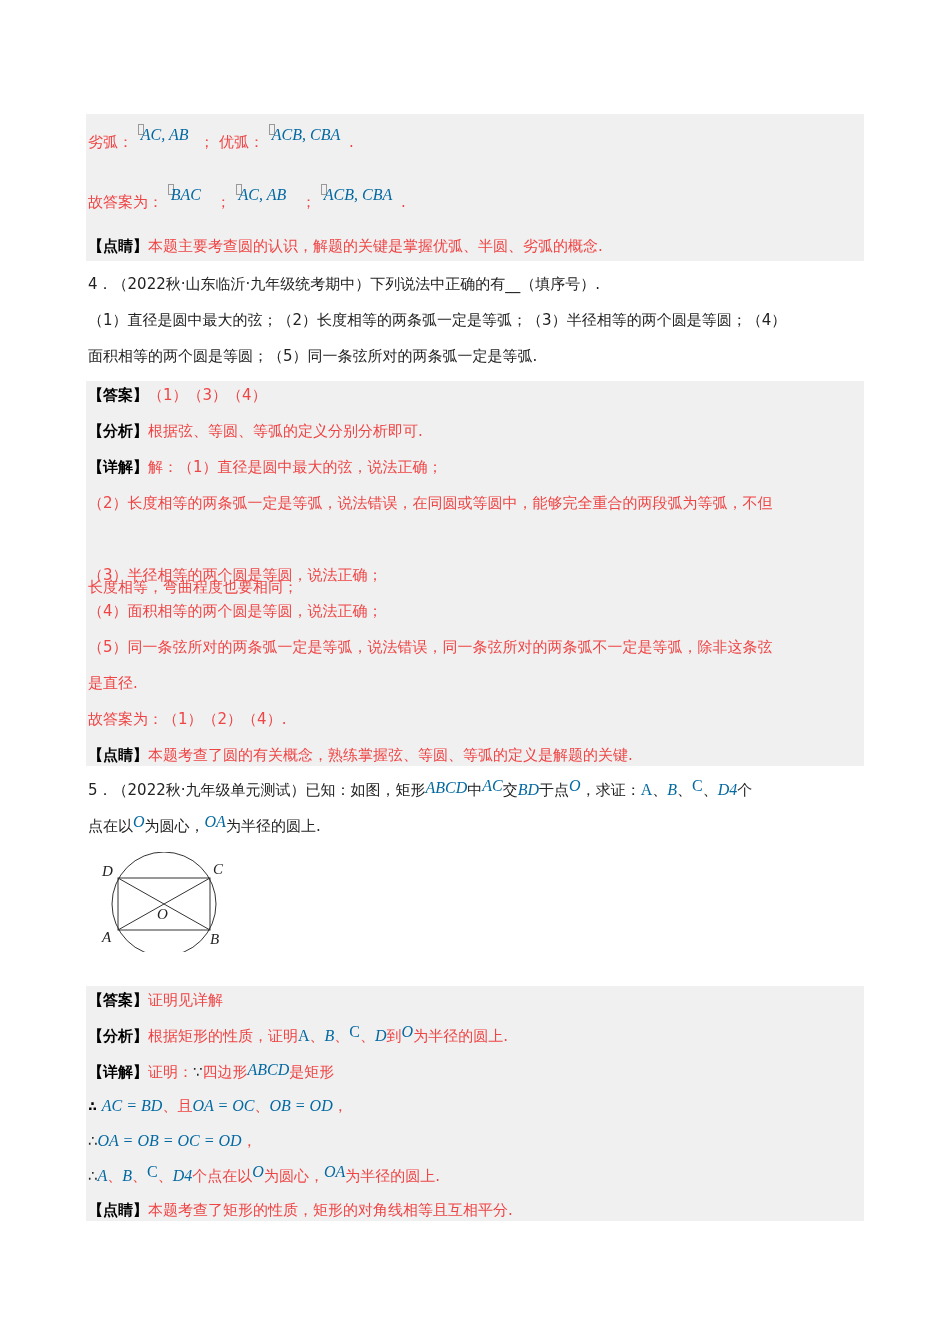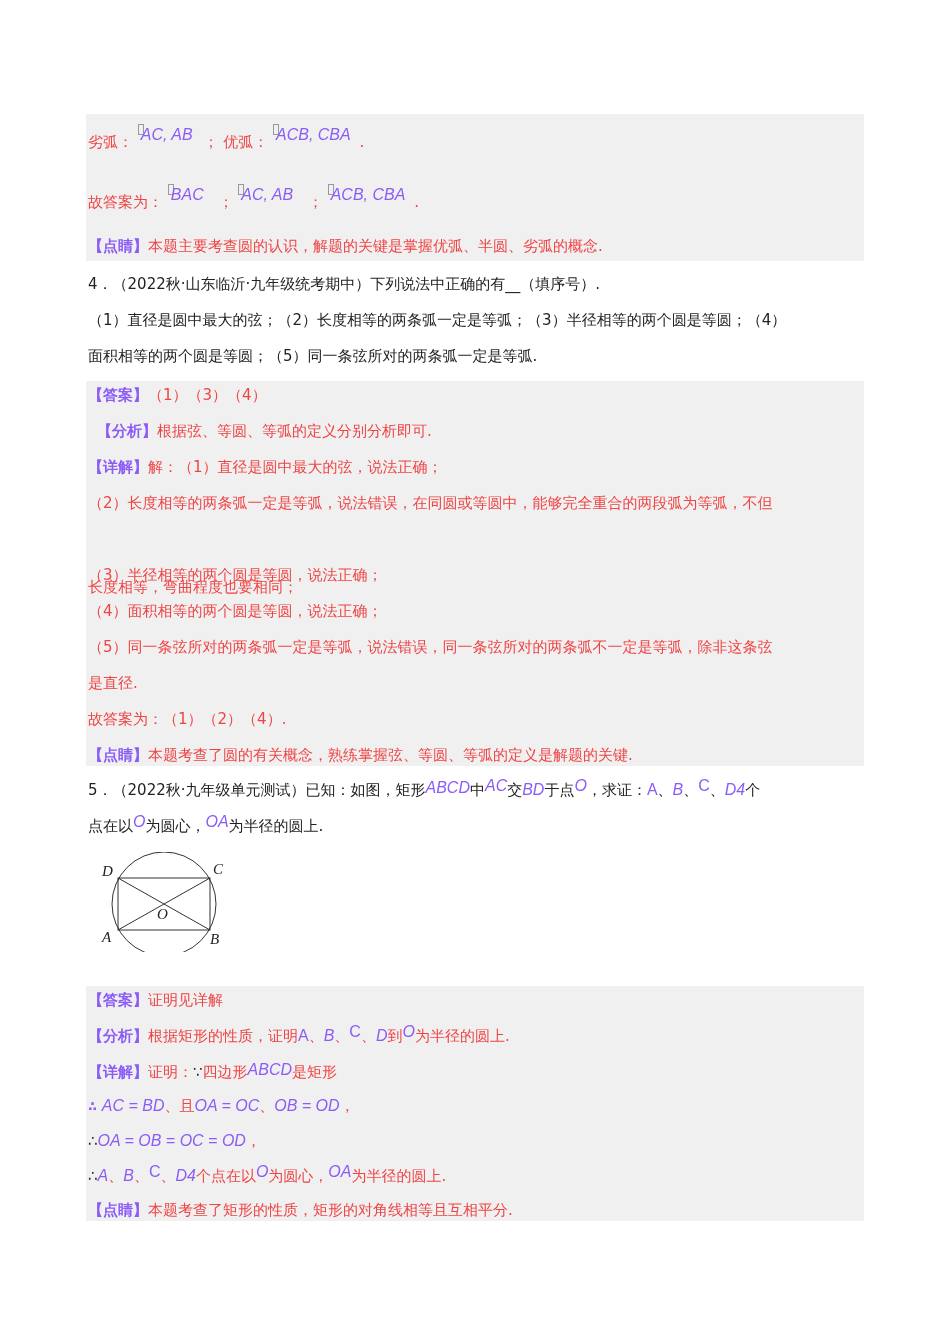--- a/index.html
+++ b/index.html
@@ -11,24 +11,24 @@
   .block {
     position: absolute; left: 86px; width: 778px;
     background: #f1f0f1;
   }
   .line {
     position: absolute; left: 88px; white-space: nowrap;
     font-size: 15px; line-height: 20px;
   }
   .red { color: #ef4444; }
   .black { color: #222222; }
-  .tag { font-weight: bold; color: #8b5cf6; font-family: Liberation Mono, monospace; }
+  .tag { font-weight: bold; color: #000000; font-family: Liberation Mono, monospace; }
   .math {
-    font-family: Liberation Sans, sans-serif;
-    font-style: italic; color: #8b5cf6; font-size: 16px;
+    font-family: Liberation Serif, serif;
+    font-style: italic; color: #0369a1; font-size: 16px;
   }
   .math.up { position: relative; top: -7px; }
   .math.roman { font-style: normal; }
   .arcbox {
     display: inline-block; width: 4px; height: 9px; border: 1px solid #999;
     position: relative; top: -12px; margin-right: -3px;
   }
   .figure { position: absolute; left: 88px; top: 852px; width: 140px; height: 100px; }
   .fig-label { font-family: "Liberation Serif", "DejaVu Serif", serif; font-style: italic; font-size: 15px; fill: #222; }
 </style>
@@ -64,21 +64,21 @@
   <span>4．</span><span>（2022秋·山东临沂·九年级统考期中）</span><span>下列说法中正确的有__（填序号）.</span>
 </div>
 <div class="line black" style="top:310px;">（1）直径是圆中最大的弦；（2）长度相等的两条弧一定是等弧；（3）半径相等的两个圆是等圆；（4）</div>
 <div class="line black" style="top:346px;">面积相等的两个圆是等圆；（5）同一条弦所对的两条弧一定是等弧.</div>
 
 <div class="block" style="top:381px;height:385px;"></div>
 
 <div class="line" style="top:385px;">
   <span class="tag">【答案】</span><span class="red">（1）（3）（4）</span>
 </div>
-<div class="line" style="top:421px;margin-left:9px;">
+<div class="line" style="top:421px;">
   <span class="tag">【分析】</span><span class="red">根据弦、等圆、等弧的定义分别分析即可.</span>
 </div>
 <div class="line" style="top:457px;">
   <span class="tag">【详解】</span><span class="red">解：（1）直径是圆中最大的弦，说法正确；</span>
 </div>
 <div class="line red" style="top:493px;">（2）长度相等的两条弧一定是等弧，说法错误，在同圆或等圆中，能够完全重合的两段弧为等弧，不但</div>
 <div class="line red" style="top:529px;margin-top:48px;">长度相等，弯曲程度也要相同；</div>
 <div class="line red" style="top:565px;">（3）半径相等的两个圆是等圆，说法正确；</div>
 <div class="line red" style="top:601px;">（4）面积相等的两个圆是等圆，说法正确；</div>
 <div class="line red" style="top:637px;">（5）同一条弦所对的两条弧一定是等弧，说法错误，同一条弦所对的两条弧不一定是等弧，除非这条弦</div>

